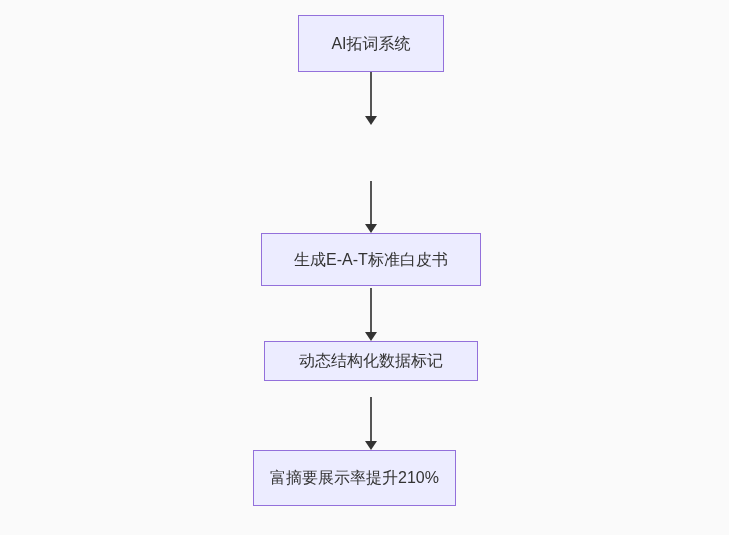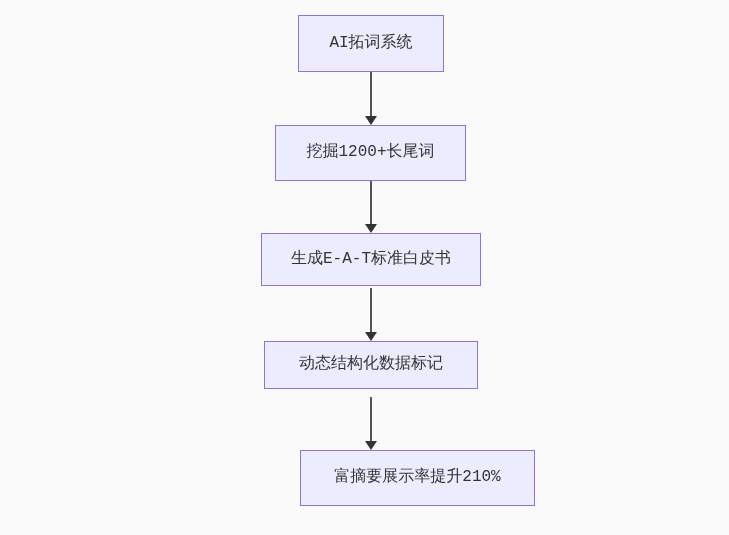--- a/index.html
+++ b/index.html
@@ -10,21 +10,20 @@
     width: 729px;
     height: 535px;
     background: var(--bg, #fafafa);
     font-family: "Liberation Sans", "DejaVu Sans", sans-serif;
     overflow: hidden;
   }
   .canvas {
     position: relative;
     width: 729px;
     height: 535px;
-    font-family: Liberation Mono, monospace;
   }
   .node {
     position: absolute;
     box-sizing: border-box;
     background: var(--node-fill, #ececff);
     border: 1px solid var(--node-border, #9370db);
     display: flex;
     align-items: center;
     justify-content: center;
   }
@@ -62,44 +61,41 @@
 
   <div class="node" style="left:298px; top:15px; width:146px; height:57px;">
     <span class="node-label">AI拓词系统</span>
   </div>
 
   <div class="arrow" style="left:365px; top:72px; height:53px;">
     <div class="arrow-line"></div>
     <div class="arrow-head"></div>
   </div>
 
-  <div class="node" style="left:275px; top:125px; width:191px; height:56px;">
-    <span class="node-label">挖掘1200+长尾词</span>
-  </div>
 
   <div class="arrow" style="left:365px; top:181px; height:52px;">
     <div class="arrow-line"></div>
     <div class="arrow-head"></div>
   </div>
 
   <div class="node" style="left:261px; top:233px; width:220px; height:53px;">
     <span class="node-label">生成E-A-T标准白皮书</span>
   </div>
 
   <div class="arrow" style="left:365px; top:288px; height:53px;">
     <div class="arrow-line"></div>
     <div class="arrow-head"></div>
   </div>
 
-  <div class="node" style="left:264px; top:341px; width:214px; height:48px;">
+  <div class="node" style="left:264px; top:341px; width:214px; height:40px;">
     <span class="node-label">动态结构化数据标记</span>
   </div>
 
   <div class="arrow" style="left:365px; top:397px; height:53px;">
     <div class="arrow-line"></div>
     <div class="arrow-head"></div>
   </div>
 
-  <div class="node" style="left:253px; top:450px; width:235px; height:56px;margin-left:47px;">
+  <div class="node" style="left:253px; top:450px; width:203px; height:56px;">
     <span class="node-label">富摘要展示率提升210%</span>
   </div>
 
 </div>
 
 </body></html>

